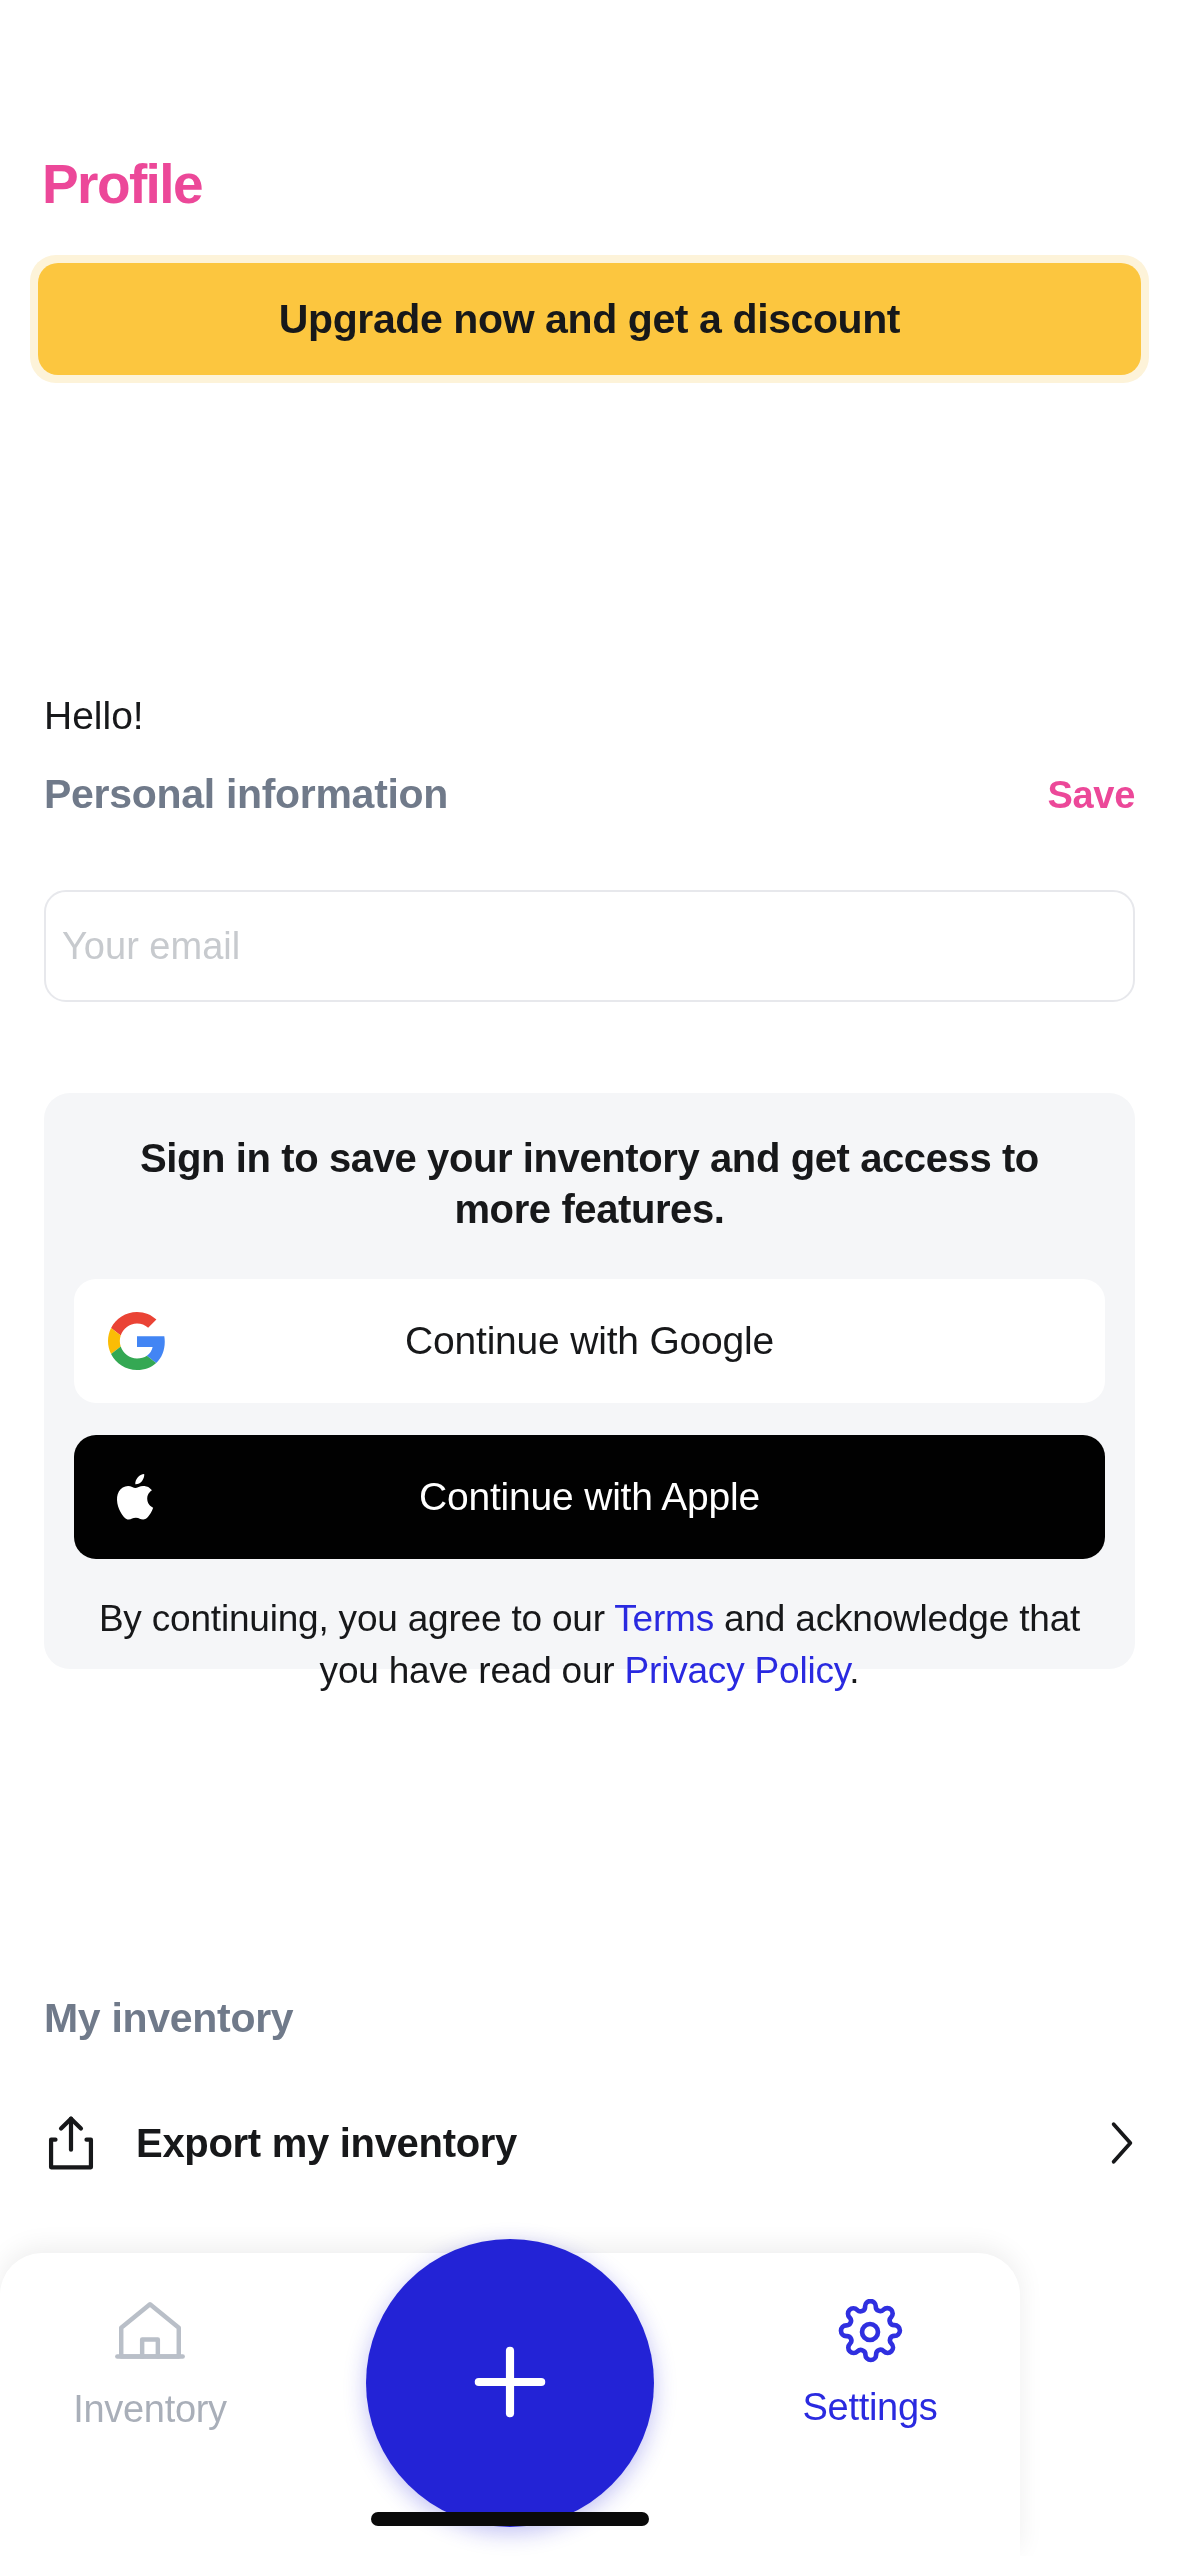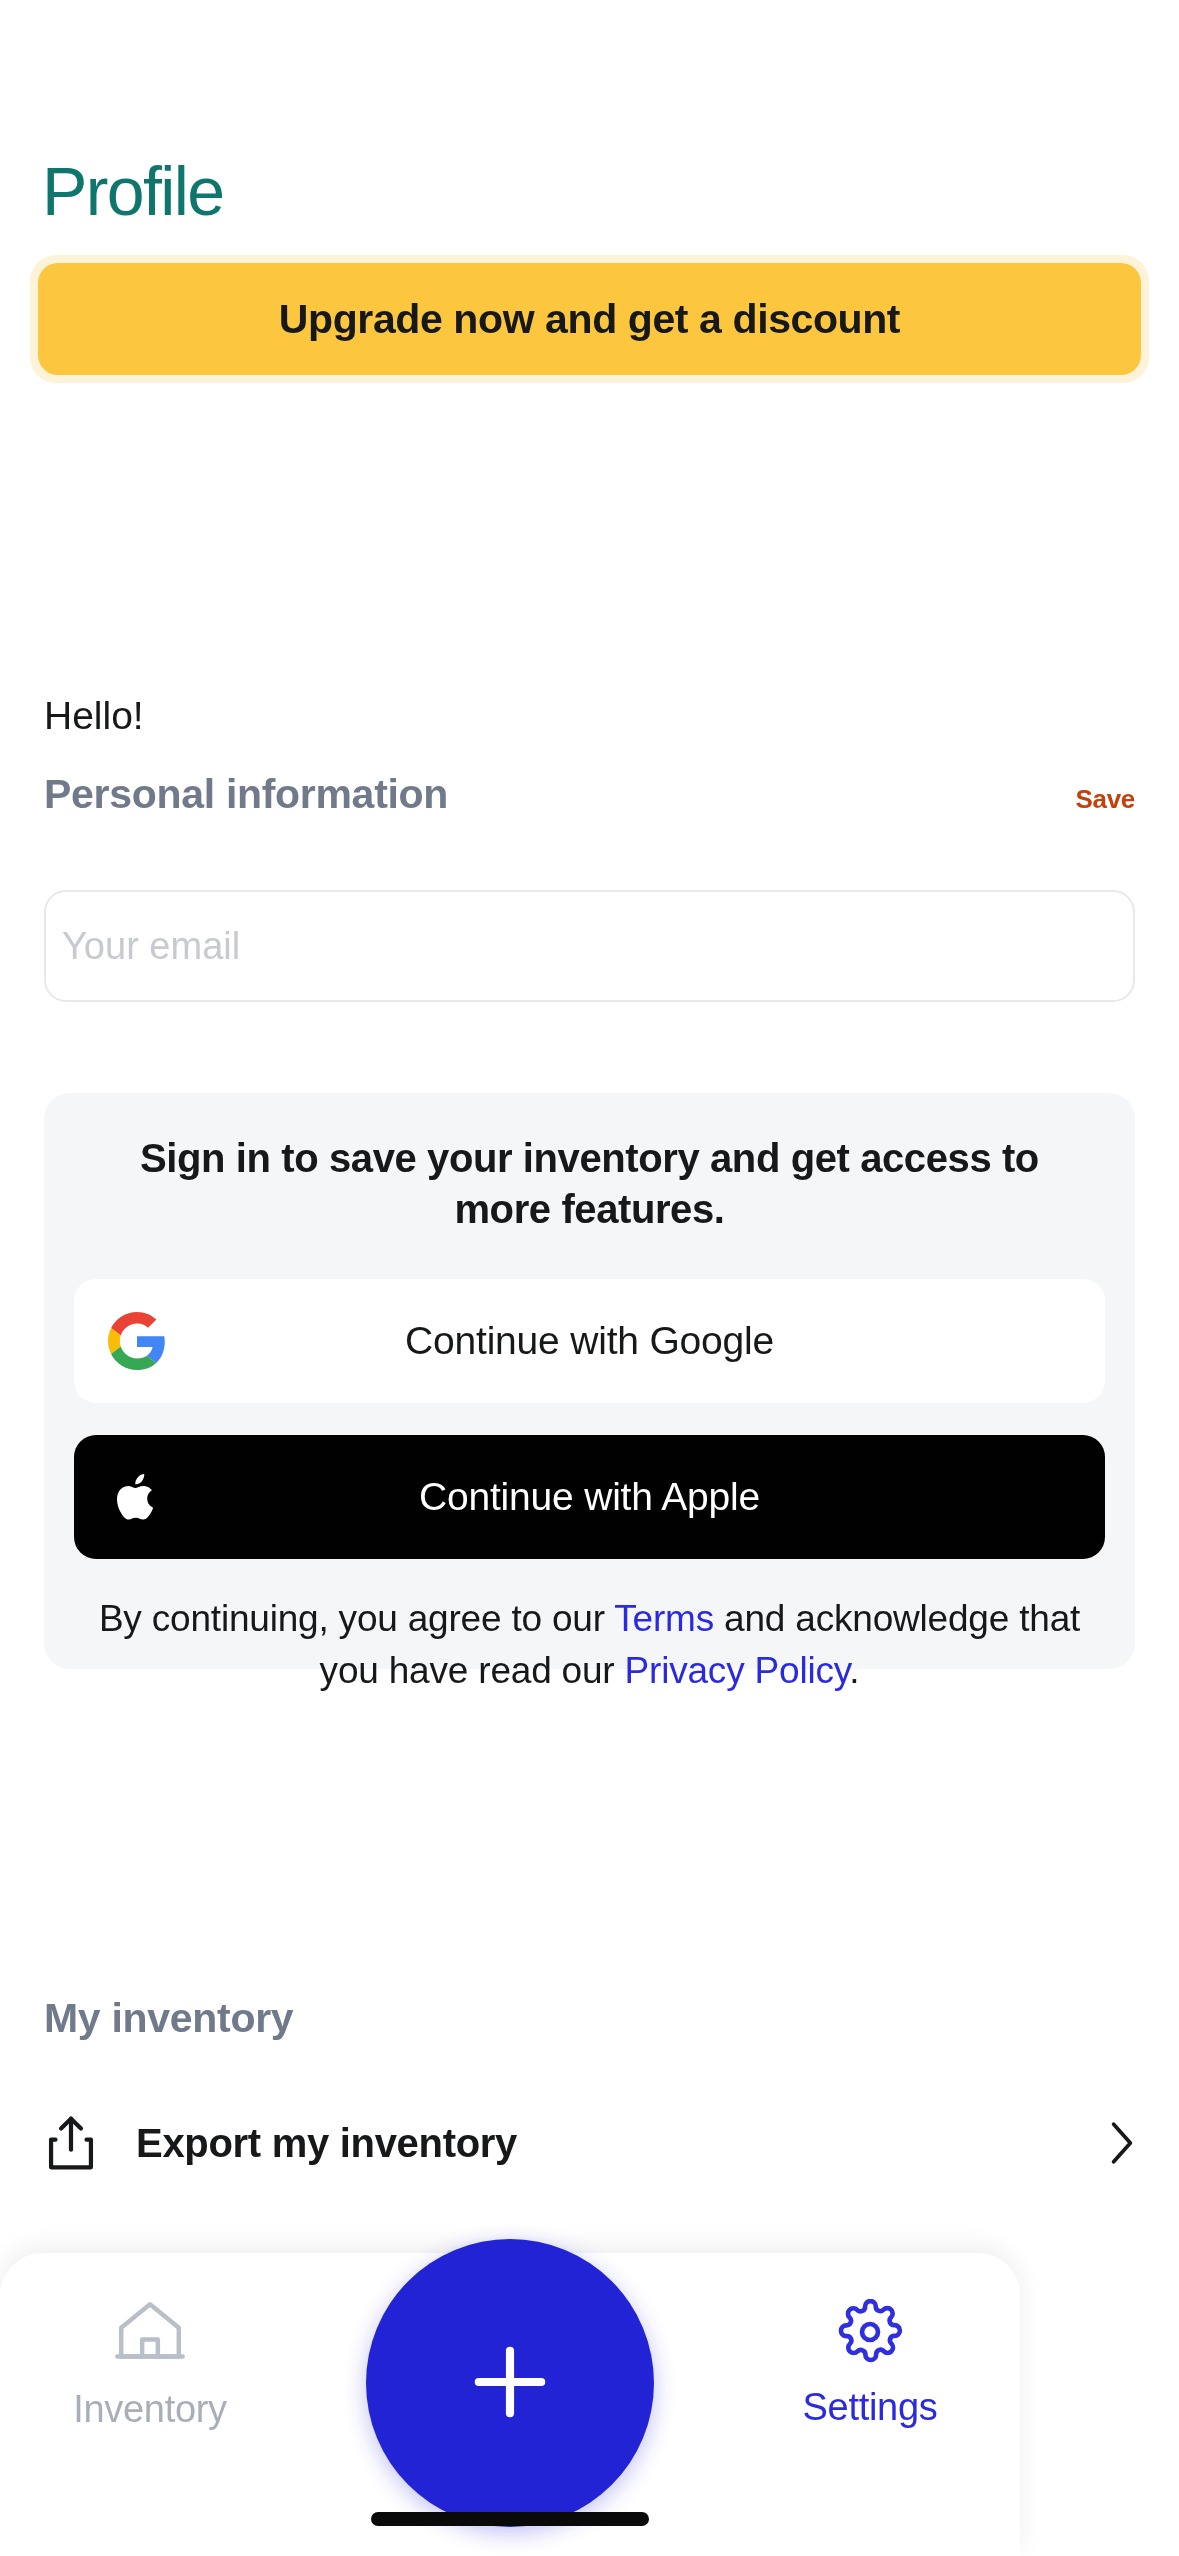--- a/index.html
+++ b/index.html
@@ -45,21 +45,21 @@
     letter-spacing: -0.5px;
   }
   #battery-cap {
     width: 7px; height: 17px; background: #d2d4d7;
     border-radius: 0 4px 4px 0; margin-left: 3px;
   }
 
   
   #page-title {
     position: absolute; left: 42px; top: 152px;
-    font-size: 68px; font-weight: 400; color: #0f766e;
+    font-size: 55px; font-weight: 700; color: #ec4899;
     letter-spacing: -1.6px;
   }
 
   
   #upgrade-banner {
     position: absolute; left: 30px; top: 255px;
     width: 1119px; height: 128px;
     background: #fdf3d9; border-radius: 26px;
     padding: 8px; display: flex;
   }
@@ -82,21 +82,21 @@
   #personal-info-header {
     position: absolute; left: 44px; top: 771px; right: 44px;
     display: flex; align-items: baseline; justify-content: space-between;
   }
   #personal-info-title {
     font-size: 41px; font-weight: 700; color: #707a8a; letter-spacing: -0.3px;
   }
   #save-button {
     background: none; border: none; cursor: pointer;
     font-family: "Liberation Sans", sans-serif;
-    font-size: 26px; font-weight: 700; color: #c2410c; letter-spacing: -0.3px;
+    font-size: 38px; font-weight: 700; color: #ec4899; letter-spacing: -0.3px;
   }
 
   
   #email-input {
     position: absolute; left: 44px; top: 890px;
     width: 1091px; height: 112px;
     border: 2px solid #e7e8ec; border-radius: 22px;
     background: #ffffff; outline: none;
     font-family: "Liberation Sans", sans-serif;
     font-size: 38px; color: #17181a;

